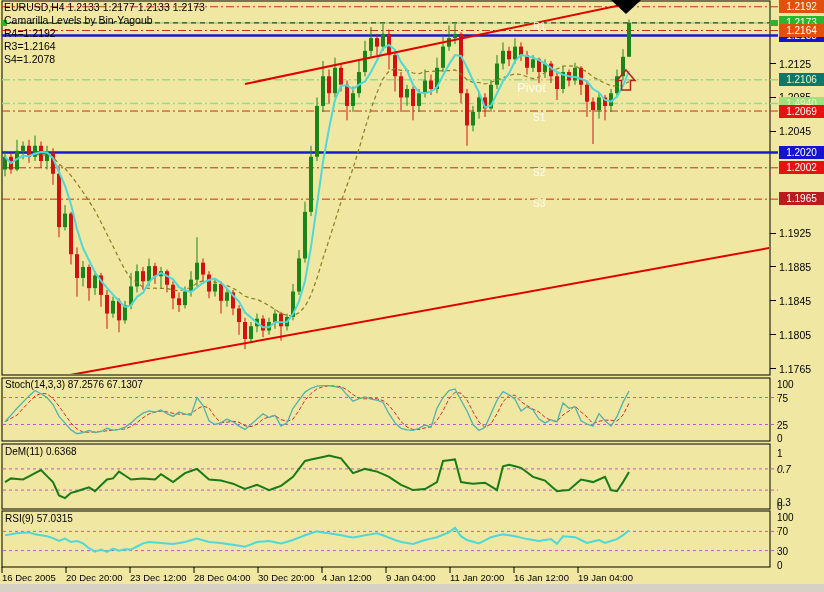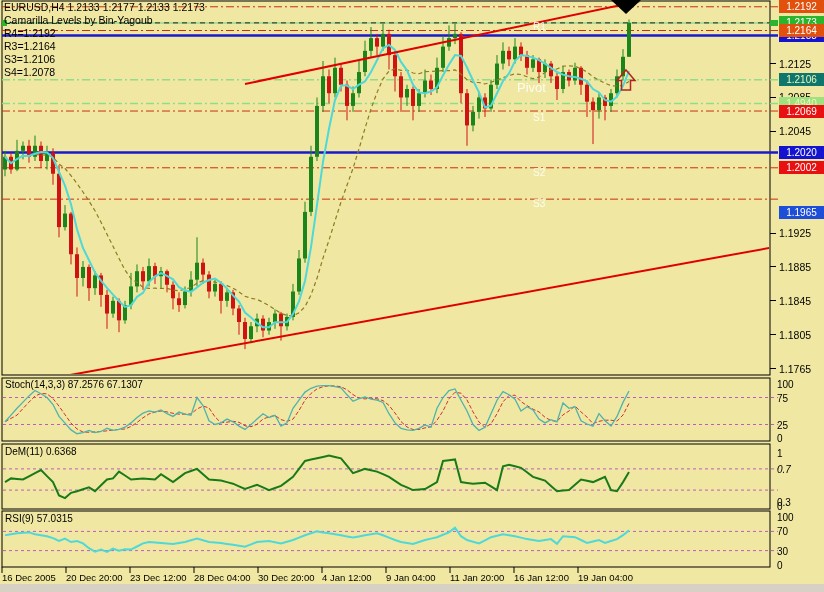--- a/index.html
+++ b/index.html
@@ -492,21 +492,20 @@
       <line x1="450" y1="567" x2="450" y2="573" stroke="#000" stroke-width="1"></line>
       <line x1="514" y1="567" x2="514" y2="573" stroke="#000" stroke-width="1"></line>
       <line x1="578" y1="567" x2="578" y2="573" stroke="#000" stroke-width="1"></line>
     </svg>
 
   <div id="title-block" class="abs" style="left:4px;top:1px;">
     <div class="t-red">EURUSD,H4 1.2133 1.2177 1.2133 1.2173</div>
     <div>Camarilla Levels by Bin-Yagoub</div>
     <div>R4=1.2192</div>
     <div>R3=1.2164</div>
-    <div>S3=1.2106</div>
     <div>S4=1.2078</div>
   </div>
 
   <div class="abs sub-label" style="left:5px;top:379px;">Stoch(14,3,3) 87.2576 67.1307</div>
   <div class="abs sub-label" style="left:5px;top:446px;">DeM(11) 0.6368</div>
   <div class="abs sub-label" style="left:5px;top:513px;">RSI(9) 57.0315</div>
 
   <div id="pivot-labels">
       <div class="abs pivot-lbl" style="left: 533px; top: 21px; font-size: 10px;">R1</div>
       <div class="abs pivot-lbl" style="left: 517px; top: 80px; font-size: 13px;">Pivot</div>
@@ -533,21 +532,21 @@
       <div class="abs price-lbl" style="left: 9px; top: 362.644px;">1.1765</div>
       <div class="abs price-box" style="left: 9px; top: 29.0932px; background: rgb(20, 20, 208);">1.2158</div>
       <div class="abs price-box" style="left: 9px; top: 73.161px; background: #0f766e; color: rgb(239, 247, 184);">1.2106</div>
       <div class="abs price-box" style="left: 9px; top: 96.8898px; background: rgb(159, 224, 127); color: rgb(239, 247, 184);">1.4940</div>
       <div class="abs price-box" style="left: 9px; top: 104.517px; background: rgb(232, 16, 16);">1.2069</div>
       <div class="abs price-box" style="left: 9px; top: 16.3814px; background: rgb(44, 180, 44);">1.2173</div>
       <div class="abs price-box" style="left: 9px; top: 24.0085px; background: rgb(226, 80, 14);">1.2164</div>
       <div class="abs price-box" style="left: 9px; top: 0.279661px; background: rgb(226, 80, 14);">1.2192</div>
       <div class="abs price-box" style="left: 9px; top: 146.042px; background: rgb(20, 20, 208);">1.2020</div>
       <div class="abs price-box" style="left: 9px; top: 161.297px; background: rgb(232, 16, 16);">1.2002</div>
-      <div class="abs price-box" style="left: 9px; top: 206px; background: #1d4ed8;">1.1965</div>
+      <div class="abs price-box" style="left: 9px; top: 192px; background: #b91c1c;">1.1965</div>
       <div class="abs sub-scale" style="left: 7px; top: 379px;">100</div>
       <div class="abs sub-scale" style="left: 7px; top: 392.5px;">75</div>
       <div class="abs sub-scale" style="left: 7px; top: 419.5px;">25</div>
       <div class="abs sub-scale" style="left: 7px; top: 433px;">0</div>
       <div class="abs sub-scale" style="left: 7px; top: 448px;">1</div>
       <div class="abs sub-scale" style="left: 7px; top: 463.9px; font-style: italic;">0.7</div>
       <div class="abs sub-scale" style="left: 7px; top: 497px;">0.3</div>
       <div class="abs sub-scale" style="left: 7px; top: 501px;">0</div>
       <div class="abs sub-scale" style="left: 7px; top: 512px;">100</div>
       <div class="abs sub-scale" style="left: 7px; top: 526.4px;">70</div>

